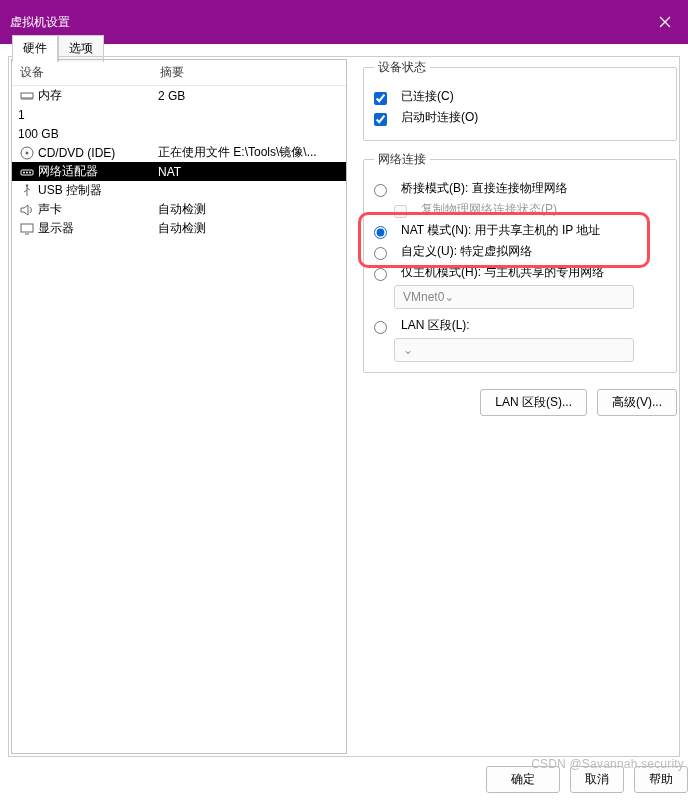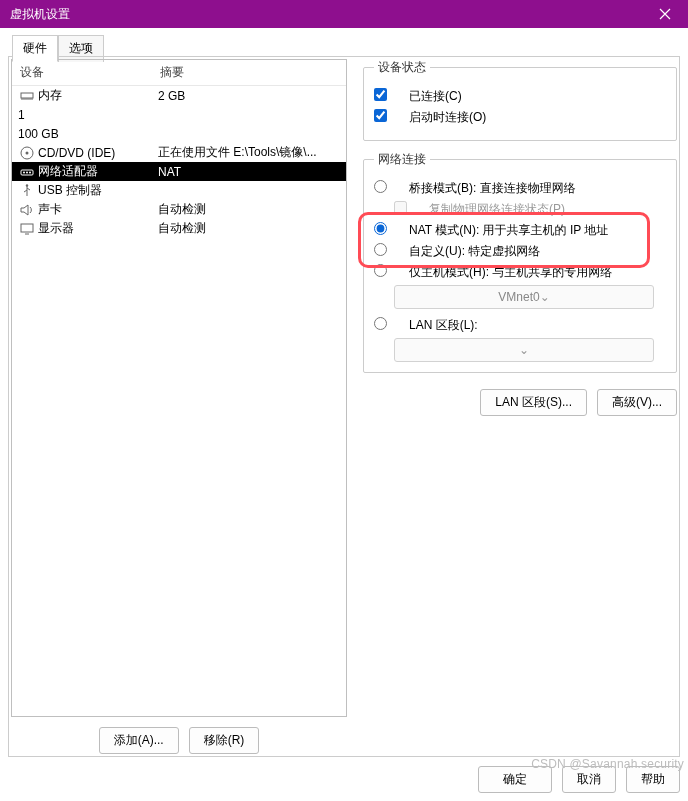--- a/index.html
+++ b/index.html
@@ -10,21 +10,21 @@
     font-size: 12px;
     background: #fff;
     color: #000;
     overflow: hidden;
     position: relative;
   }
 
   .titlebar {
     background: #8e0f8e;
     color: #fff;
-    height: 28px;
+    height: 44px;
     display: flex;
     align-items: center;
     justify-content: space-between;
     padding-left: 10px;
   }
   .titlebar .close {
     width: 46px; height: 28px;
     display: flex; align-items: center; justify-content: center;
     cursor: pointer;
   }
@@ -108,53 +108,53 @@
 
   fieldset.grp {
     border: 1px solid #ccc;
     border-radius: 2px;
     padding: 8px 10px 10px 10px;
     margin: 0 0 10px 0;
   }
   fieldset.grp > legend { padding: 0 4px; color: #333; }
 
   .chk, .rdo {
-    display: flex; align-items: flex-start; gap: 22px;
+    display: flex; align-items: flex-end; gap: 14px;
     margin: 4px 0;
     cursor: pointer;
   }
   .chk input, .rdo input { accent-color: #0a66d6; margin: 0; }
   .chk.disabled, .rdo.disabled { color: #9a9a9a; }
 
   .indent { margin-left: 20px; }
 
   .combo {
-    width: 260px;
+    width: 240px;
     height: 24px;
     border: 1px solid #d2d2d2;
     border-radius: 3px;
     background: #fafafa;
     color: #888;
     display: flex; align-items: center;
     padding: 0 8px;
-    justify-content: center;
+    justify-content: flex-start;
     margin-left: 20px;
     margin-top: 4px;
   }
   .combo .chev { color: #999; }
 
   .rightfooter {
     position: absolute;
     right: 0; bottom: 0;
     display: flex; gap: 10px;
   }
 
   .dlgfooter {
     position: absolute;
-    right: 8px; bottom: 8px;
+    right: 0; bottom: 8px;
     display: flex; gap: 10px;
   }
 
   .highlight-box {
     position: absolute;
     border: 3px solid #ff4b55;
     border-radius: 10px;
     pointer-events: none;
   }
 
@@ -270,24 +270,20 @@
                       <rect x="1" y="1" width="12" height="8" fill="none" stroke="#666"></rect>
                       <path d="M5 11h4" stroke="#666"></path>
                     </svg>
                   </span>
                   <span>显示器</span>
                 </span>
                 <span class="c2">自动检测</span>
               </div>
             </div>
         </div>
-        <div class="listbtns">
-          <button class="btn">添加(A)...</button>
-          <button class="btn">移除(R)</button>
-        </div>
       </div>
 
       <div class="rightcol">
         <fieldset class="grp">
           <legend>设备状态</legend>
           <label class="chk">
             <input type="checkbox" checked="" style="">
             <span>已连接(C)</span>
           </label>
           <label class="chk">

